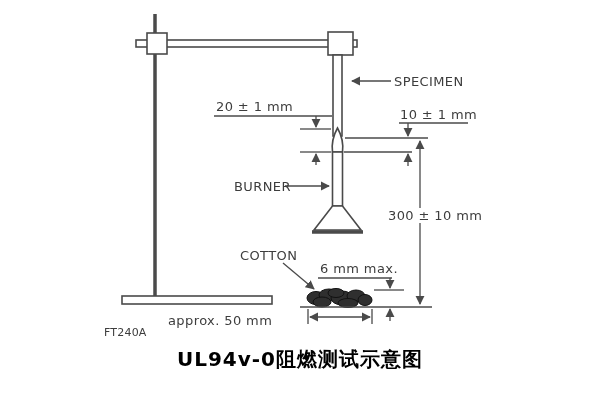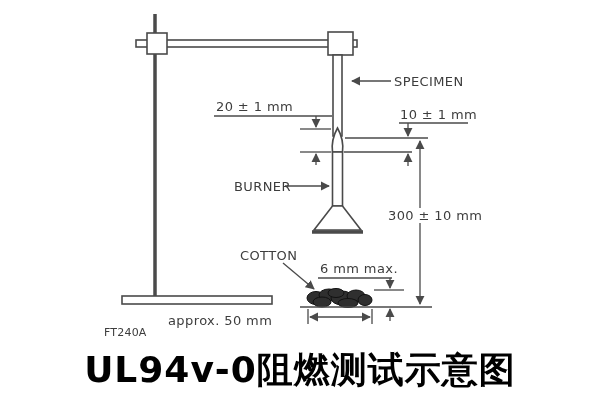--- a/index.html
+++ b/index.html
@@ -10,21 +10,21 @@
   .diagram{position:absolute;top:0;left:0;}
   .ln{stroke:#4a4a4a;stroke-width:1.3;fill:none;}
   .shape{stroke:#4a4a4a;stroke-width:1.6;fill:#ffffff;}
   .pole{stroke:#4a4a4a;stroke-width:3.5;fill:none;}
   .thick{stroke:#4a4a4a;stroke-width:3.5;fill:none;}
   .cotton{fill:#2f2f2f;stroke:#111111;stroke-width:1;}
   svg text{fill:#3d3d3d;font-size:13px;letter-spacing:.4px;}
   svg text.small{font-size:11px;letter-spacing:.2px;}
   .title{
     position:absolute;top:346px;left:0;width:600px;text-align:center;
-    font-size:36px;font-weight:bold;color:#000000;letter-spacing:1px;
+    font-size:20px;font-weight:bold;color:#000000;letter-spacing:1px;
   }
 </style>
 </head>
 <body>
 
 <div class="page">
 
   <svg class="diagram" width="600" height="345" viewBox="0 0 600 345">
     <defs>
       <marker id="arrE" viewBox="0 0 10 10" refX="9" refY="5" markerWidth="7" markerHeight="7" orient="auto">

